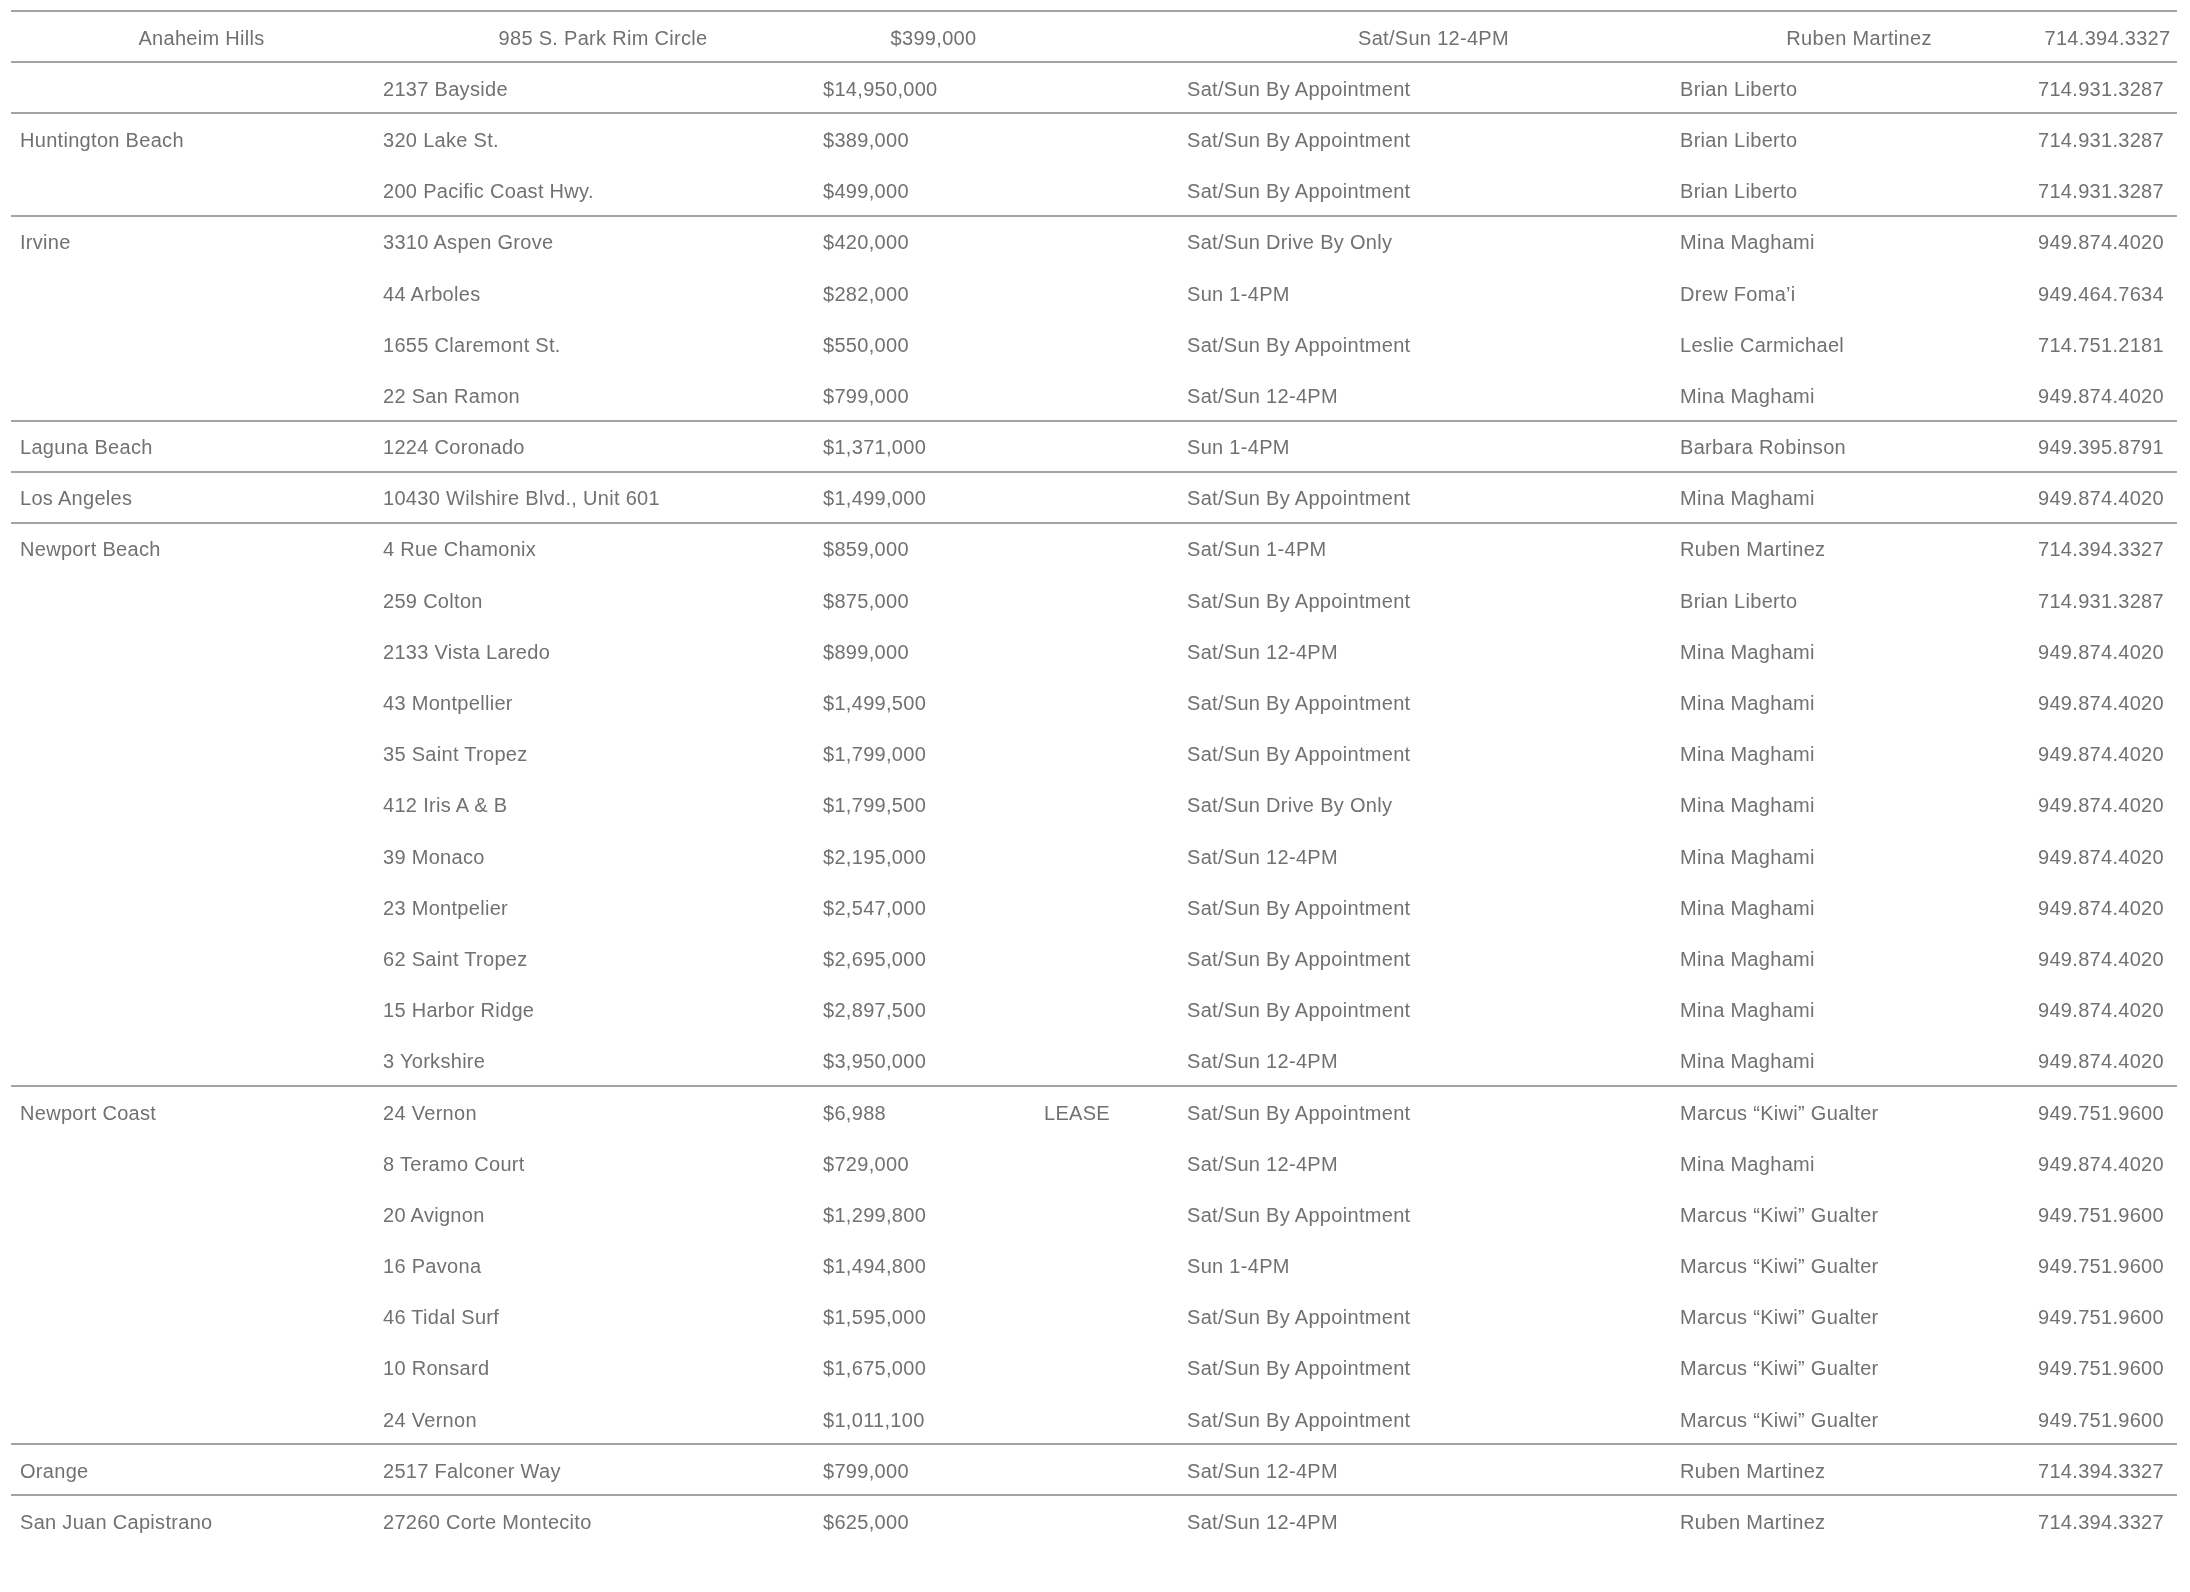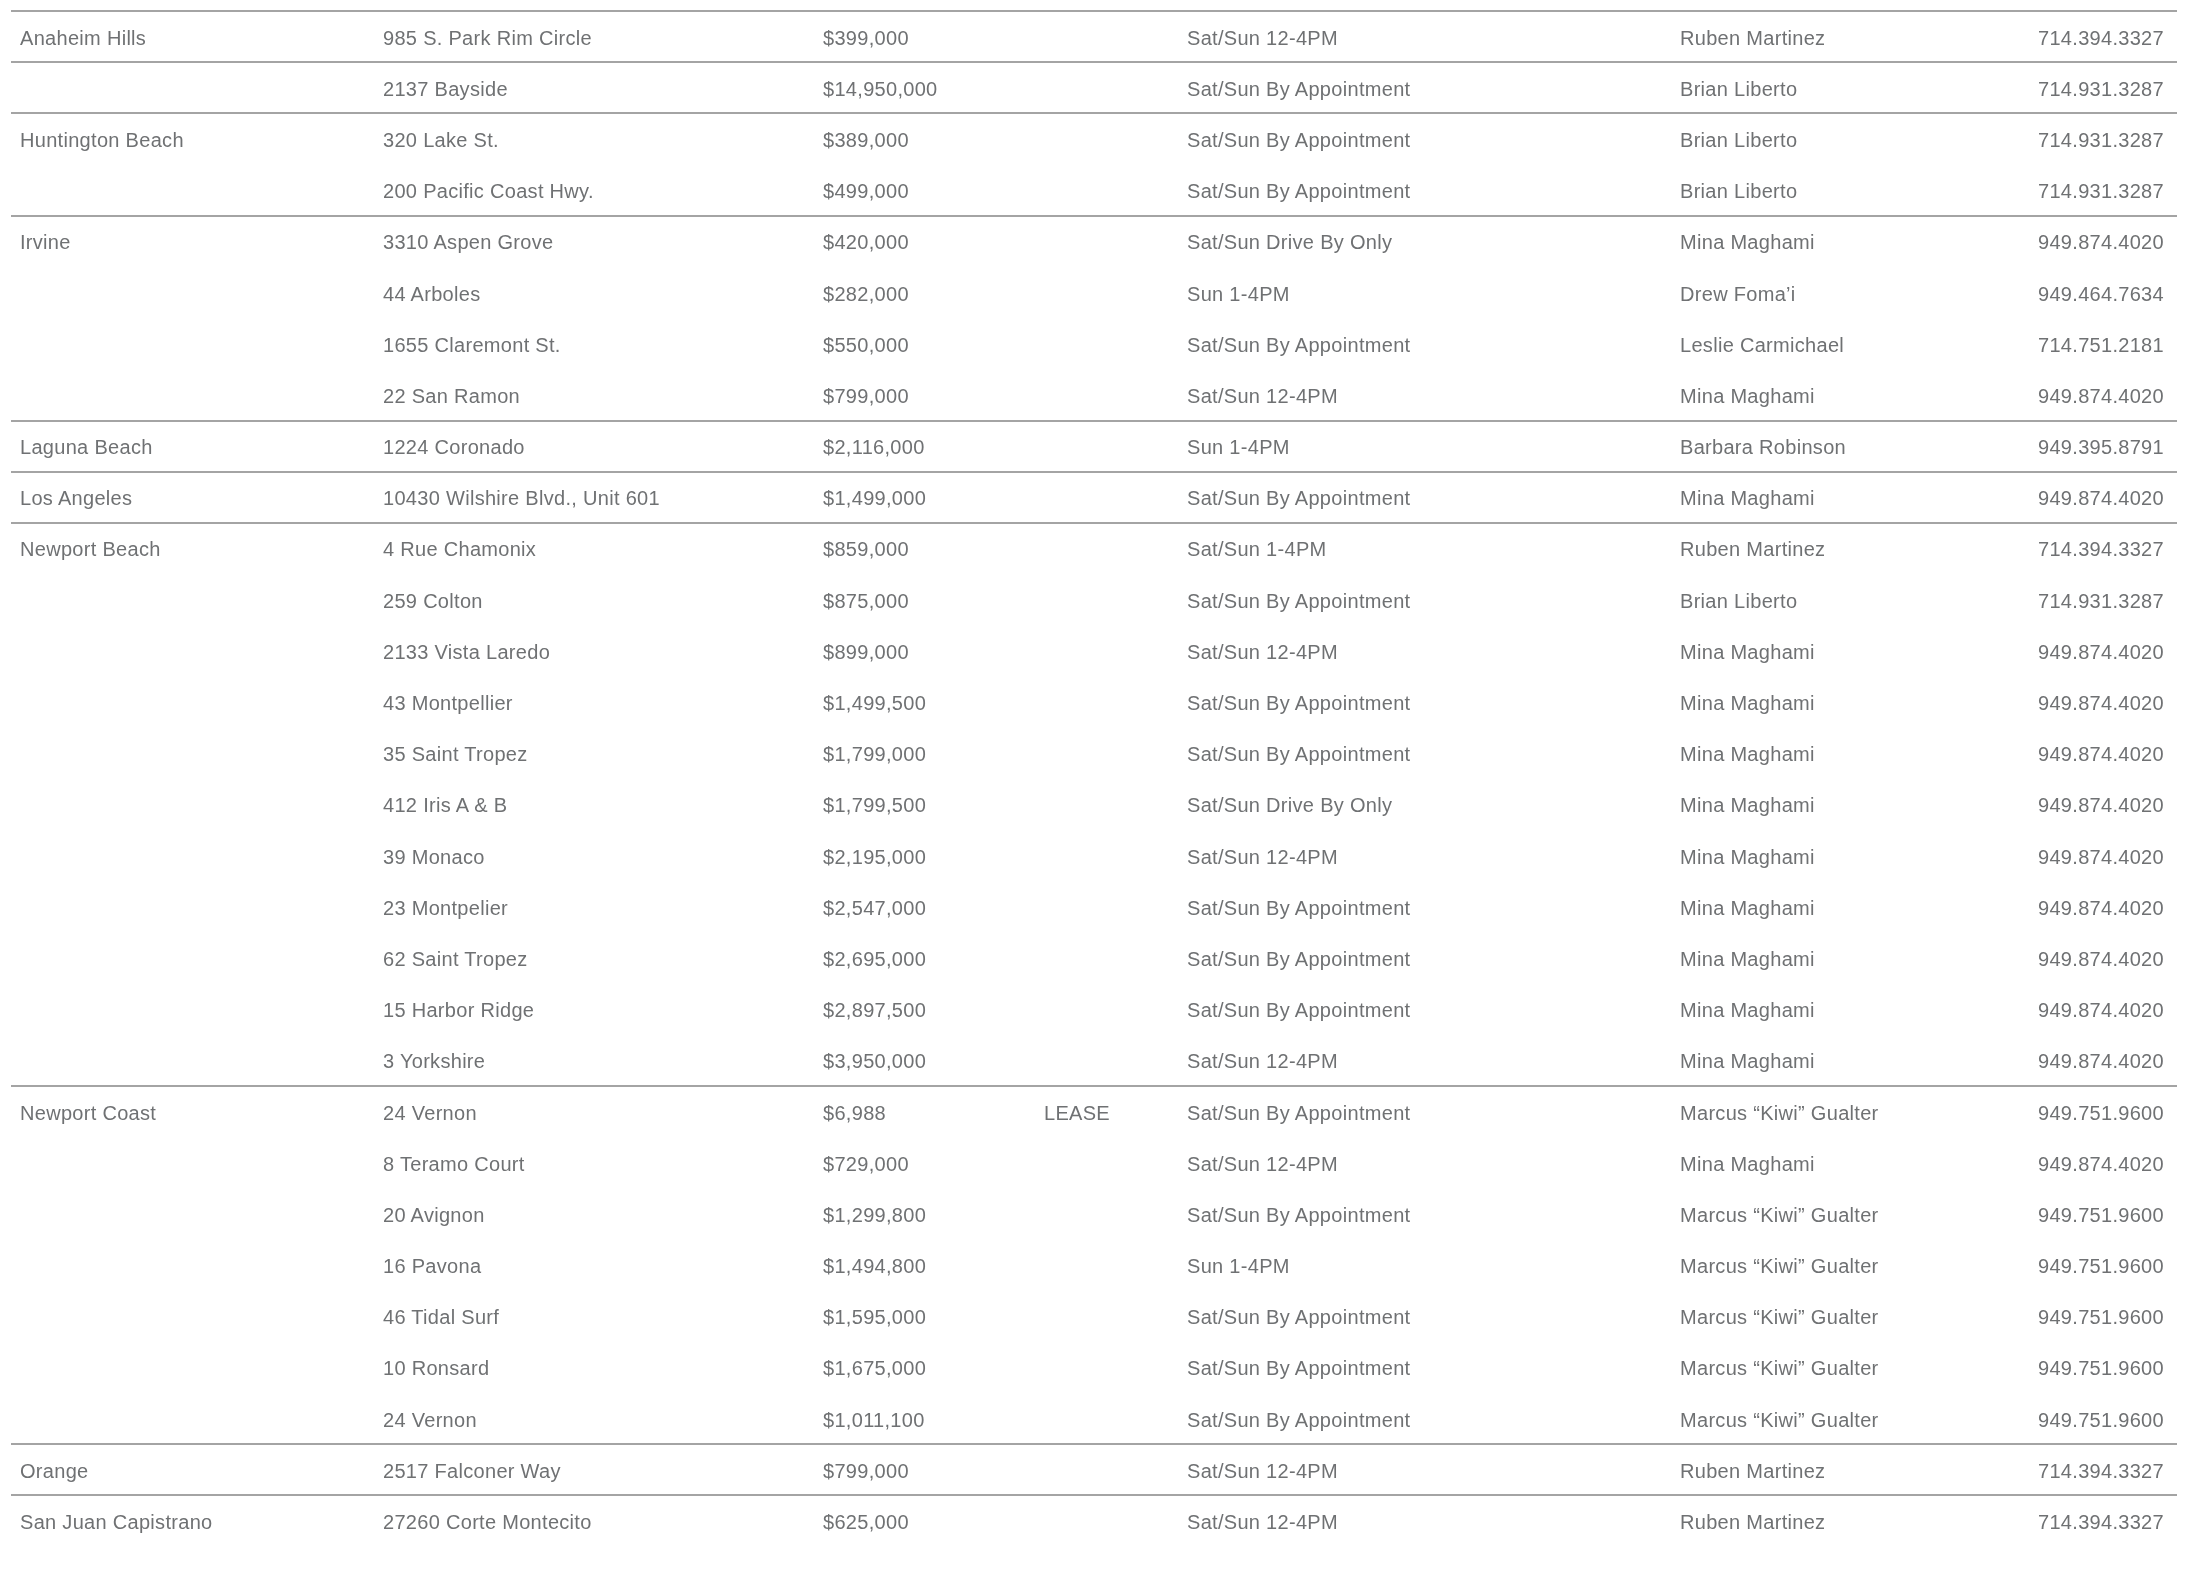--- a/index.html
+++ b/index.html
@@ -18,20 +18,21 @@
     font-size: 20px;
     color: #6f7173;
     letter-spacing: 0.3px;
   }
   .group {
     border-top: 2px solid #a4a4a4;
     margin-top: -2px;
   }
   .group:first-child {
     margin-top: 4px;
+    text-align: center;
   }
   .row {
     display: grid;
     grid-template-columns: 372px 440px 221px 143px 493px 358px 1fr;
     height: 51.2px;
     align-items: center;
   }
   .cell {
     white-space: nowrap;
     overflow: visible;
@@ -120,21 +121,21 @@
     <div class="cell lease"></div>
     <div class="cell times">Sat/Sun 12-4PM</div>
     <div class="cell agent">Mina Maghami</div>
     <div class="cell phone">949.874.4020</div>
   </div>
     </section>
     <section class="group">
       <div class="row">
     <div class="cell city">Laguna Beach</div>
     <div class="cell address">1224 Coronado</div>
-    <div class="cell price">$2,116,000</div>
+    <div class="cell price">$1,371,000</div>
     <div class="cell lease"></div>
     <div class="cell times">Sun 1-4PM</div>
     <div class="cell agent">Barbara Robinson</div>
     <div class="cell phone">949.395.8791</div>
   </div>
     </section>
     <section class="group">
       <div class="row">
     <div class="cell city">Los Angeles</div>
     <div class="cell address">10430 Wilshire Blvd., Unit 601</div>

